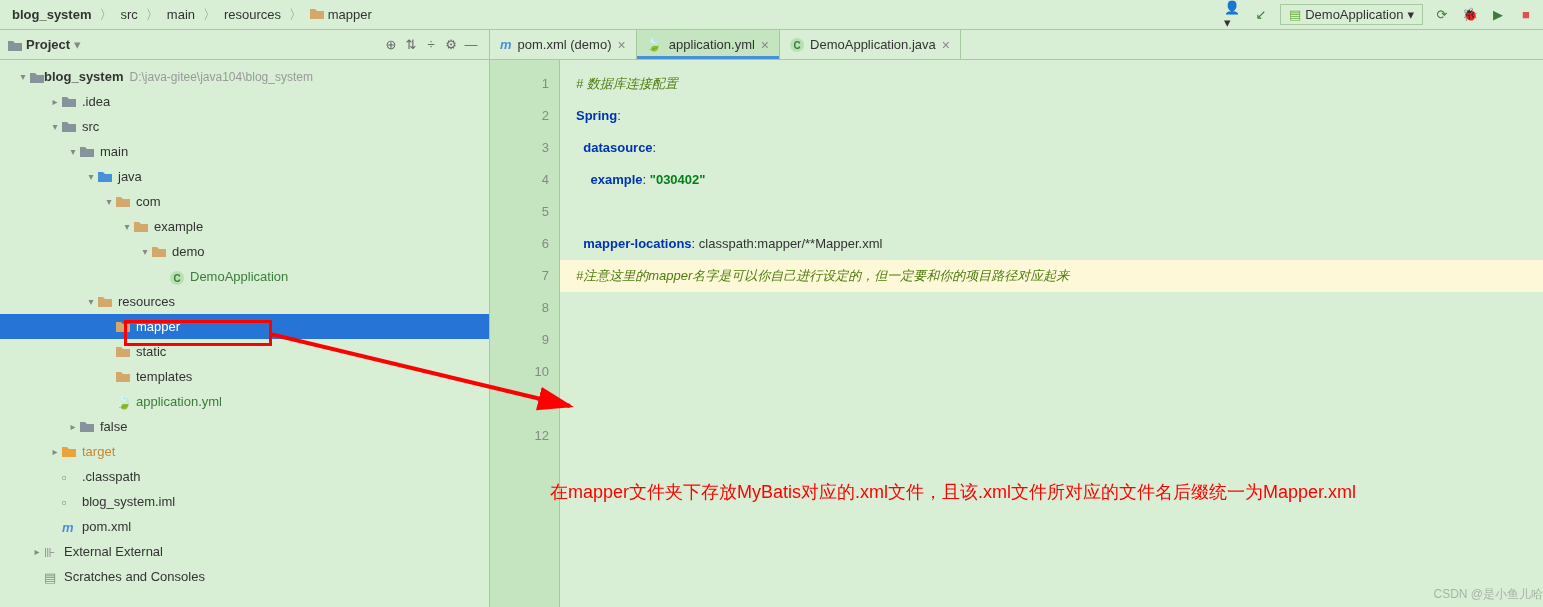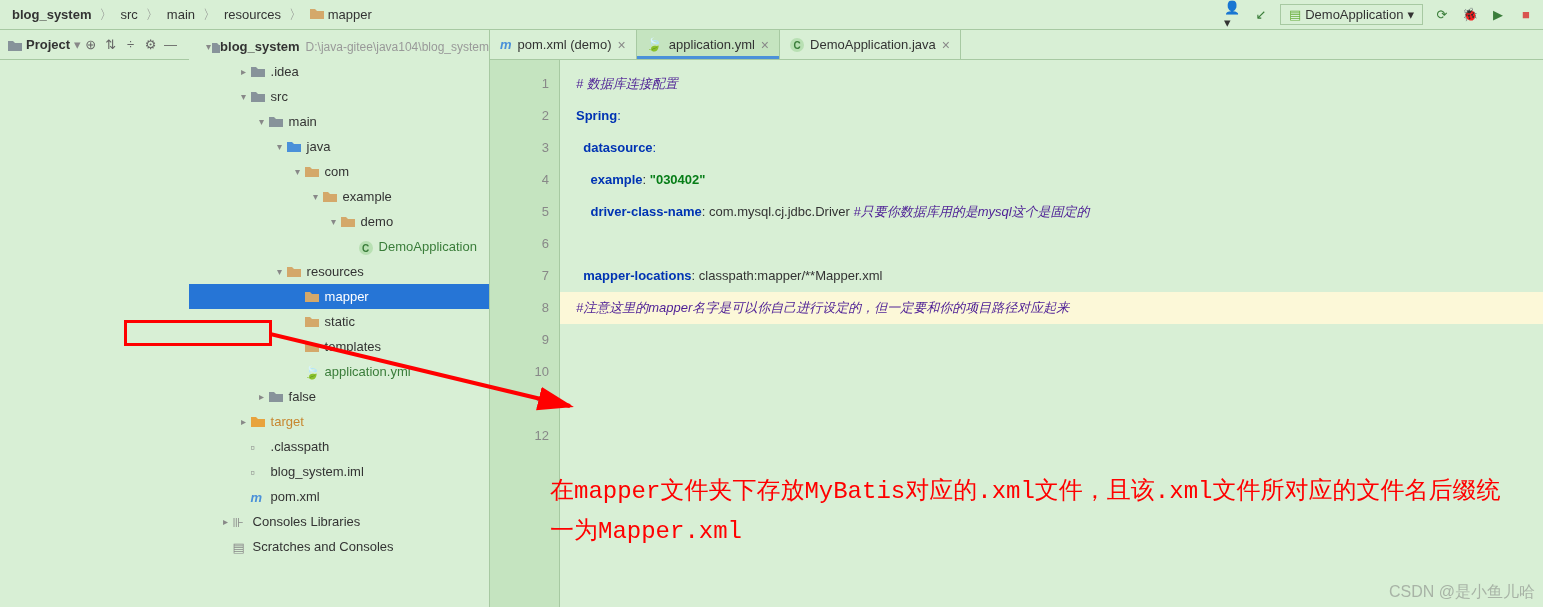--- a/index.html
+++ b/index.html
@@ -6,21 +6,21 @@
 body { background: #d8efd5; color: #333; width: 1543px; height: 607px; overflow: hidden; position: relative; }
 .topbar { height: 30px; display: flex; align-items: center; padding: 0 8px; border-bottom: 1px solid #a7c9a2; }
 .breadcrumb { display: flex; align-items: center; gap: 4px; flex: 1; }
 .breadcrumb .crumb { padding: 2px 4px; cursor: pointer; }
 .breadcrumb .sep { color: #888; }
 .breadcrumb .bold { font-weight: bold; }
 .top-actions { display: flex; align-items: center; gap: 10px; }
 .top-actions .icon { width: 18px; height: 18px; cursor: pointer; display: flex; align-items: center; justify-content: center; }
 .run-config { border: 1px solid #a7c9a2; padding: 2px 8px; display: flex; align-items: center; gap: 4px; cursor: pointer; background: #d8efd5; }
 .main { display: flex; height: calc(100% - 30px); }
-.sidebar { width: 490px; display: flex; flex-direction: row; border-right: 1px solid #a7c9a2; }
+.sidebar { width: 490px; display: flex; flex-direction: column; border-right: 1px solid #a7c9a2; }
 .proj-header { height: 30px; display: flex; align-items: center; padding: 0 8px; border-bottom: 1px solid #a7c9a2; }
 .proj-header .title { font-weight: bold; flex: 1; display: flex; align-items: center; gap: 4px; }
 .proj-header .tool-icon { width: 20px; height: 20px; display: flex; align-items: center; justify-content: center; cursor: pointer; color: #666; }
 .tree { flex: 1; overflow: auto; padding: 4px 0; user-select: none; }
 .tree-item { display: flex; align-items: center; height: 25px; padding-left: 8px; cursor: pointer; white-space: nowrap; }
 .tree-item.selected { background: #2675d6; color: white; }
 .tree-item .arrow { width: 14px; display: inline-block; text-align: center; color: #888; font-size: 10px; }
 .tree-item.selected .arrow { color: white; }
 .tree-item .icon { width: 16px; height: 14px; display: inline-block; margin-right: 4px; }
 .tree-item .path { color: #999; margin-left: 6px; font-size: 12px; }
@@ -32,27 +32,27 @@
 .tab { display: flex; align-items: center; padding: 0 10px; gap: 6px; border-right: 1px solid #a7c9a2; cursor: pointer; }
 .tab.active { background: #c5e4c0; }
 .tab .close { color: #888; font-size: 14px; }
 .tab.active-under { box-shadow: inset 0 -3px 0 #4a90d9; }
 .editor { flex: 1; display: flex; font-family: "JetBrains Mono", Consolas, monospace; font-size: 16px; position: relative; }
 .gutter { width: 70px; background: #c5e4c0; text-align: right; padding: 8px 10px 8px 0; color: #888; border-right: 1px solid #a7c9a2; }
 .gutter .ln { height: 32px; line-height: 32px; }
 .code { flex: 1; padding: 8px 0 8px 16px; }
 .code .line { height: 32px; line-height: 32px; white-space: pre; }
 .code .line.hl { background: #fcf8d8; margin-left: -16px; padding-left: 16px; }
-.c-comment { color: #4c1d95; font-style: italic; }
+.c-comment { color: #4d7c0f; font-style: italic; }
 .c-key { color: #0033b3; font-weight: bold; }
 .c-colon { color: #0033b3; }
 .c-string { color: #067d17; font-weight: bold; }
-.annotation { position: absolute; color: red; font-size: 24px; line-height: 40px; font-family: Liberation Mono, monospace; }
+.annotation { position: absolute; color: red; font-size: 18px; line-height: 40px; font-family: Liberation Sans, sans-serif; }
 .arrow-svg { position: absolute; pointer-events: none; }
-.watermark { position: absolute; right: 8px; bottom: 4px; color: rgba(120,120,120,0.5); font-size: 16px; }
+.watermark { position: absolute; right: 0; bottom: 4px; color: rgba(120,120,120,0.5); font-size: 12px; }
 svg.folder { fill: #87939a; }
 svg.folder.blue { fill: #4a90d9; }
 svg.folder.orange { fill: #e8a33d; }
 svg.folder.tan { fill: #d4a86a; }
 .yml-icon { color: #6aaf3d; }
 .m-icon { color: #4a90d9; font-weight: bold; font-style: italic; }
 .c-icon { background: #b8e0b3; border-radius: 50%; width: 14px; height: 14px; display: inline-flex; align-items: center; justify-content: center; font-size: 10px; color: #3a7d3a; font-weight: bold; }
 </style>
 </head>
 <body>
@@ -223,21 +223,21 @@
           <span class="label">blog_system.iml</span>
         </div>
         <div class="tree-item" style="padding-left: 48px;">
           <span class="arrow"></span>
           <span class="icon"><span class="m-icon">m</span></span>
           <span class="label">pom.xml</span>
         </div>
         <div class="tree-item" style="padding-left: 30px;">
           <span class="arrow">▸</span>
           <span class="icon"><span style="color:#888">⊪</span></span>
-          <span class="label">Consoles Libraries</span>
+          <span class="label">External External</span>
         </div>
         <div class="tree-item" style="padding-left: 30px;">
           <span class="arrow"></span>
           <span class="icon"><span style="color:#888">▤</span></span>
           <span class="label">Scratches and Consoles</span>
         </div>
       </div>
   </div>
   <div class="editor-area">
     <div class="tabs" id="tabs">
@@ -270,21 +270,20 @@
           <div class="ln">9</div>
           <div class="ln">10</div>
           <div class="ln">11</div>
           <div class="ln">12</div>
         </div>
       <div class="code" id="code">
           <div class="line"><span class="c-comment"># 数据库连接配置</span></div>
           <div class="line"><span class="c-key">Spring</span><span class="c-colon">:</span></div>
           <div class="line">  <span class="c-key">datasource</span><span class="c-colon">:</span></div>
           <div class="line">    <span class="c-key">example</span><span class="">: </span><span class="c-string">"030402"</span></div>
-          <div class="line">    <span class="c-key">driver-class-name</span><span class="">: </span><span class="">com.mysql.cj.jdbc.Driver </span><span class="c-comment">#只要你数据库用的是mysql这个是固定的</span></div>
           <div class="line"></div>
           <div class="line">  <span class="c-key">mapper-locations</span><span class="">: </span><span class="">classpath:mapper/**Mapper.xml</span></div>
           <div class="line hl"><span class="c-comment">#注意这里的mapper名字是可以你自己进行设定的，但一定要和你的项目路径对应起来</span></div>
         </div>
     </div>
   </div>
 </div>
 
 <div class="red-box" style="left:124px; top:320px; width:148px; height:26px;"></div>
 

